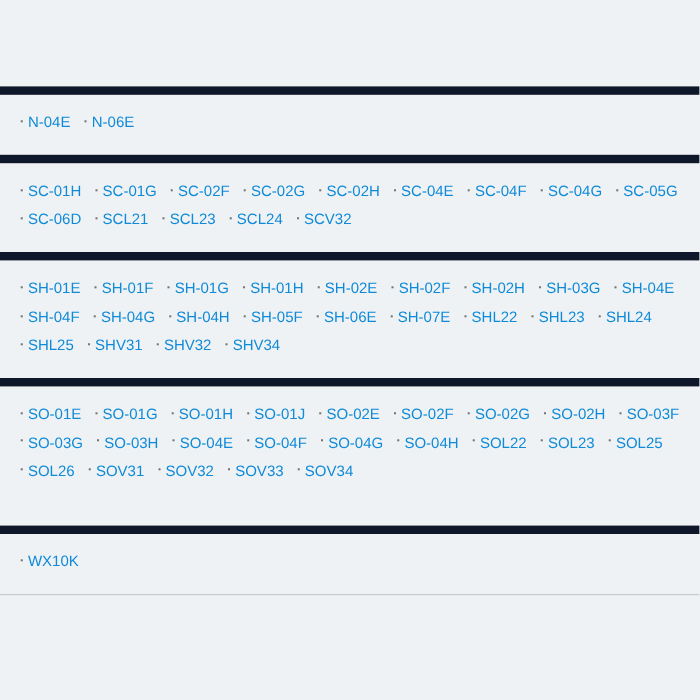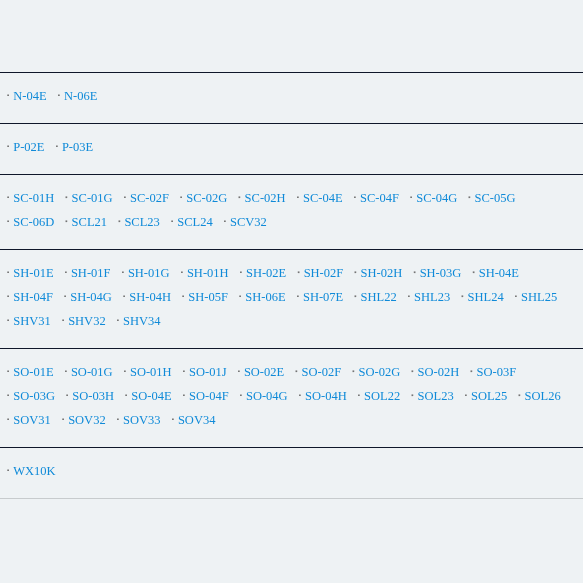--- a/index.html
+++ b/index.html
@@ -10,26 +10,26 @@
     font-family: Arial, "Helvetica Neue", Helvetica, sans-serif;
     font-size: 12.5px;
     line-height: 1.9;
     overflow: hidden;
   }
   .wrap {
     width: 100%;
     padding-top: 72px;
   }
   .group {
-    border-top: 1px solid #0f172a;
-    padding: 12px 4px 14px 5px;
-    font-family: Liberation Serif, serif;
+    border-top: 7px solid #0f172a;
+    padding: 12px 4px 14px 15px;
   }
   .group:last-child {
     border-bottom: 1px solid #c7cbcd;
+    margin-top: 19px;
   }
   .item {
     display: inline-block;
     white-space: nowrap;
     margin-right: 6px;
     color: #757575;
   }
   .bullet {
     color: #757575;
     vertical-align: middle;
@@ -38,18 +38,17 @@
     color: #0f8ad8;
     text-decoration: none;
     margin-left: 2px;
   }
 </style>
 </head>
 <body>
 
 <div class="wrap" id="root">
     <div class="group"><span class="item"><span class="bullet">･</span><a class="link" href="#">N-04E</a></span> <span class="item"><span class="bullet">･</span><a class="link" href="#">N-06E</a></span> </div>
-    <div class="group"><span class="item"><span class="bullet">･</span><a class="link" href="#">P-02E</a></span> <span class="item"><span class="bullet">･</span><a class="link" href="#">P-03E</a></span> </div>
     <div class="group"><span class="item"><span class="bullet">･</span><a class="link" href="#">SC-01H</a></span> <span class="item"><span class="bullet">･</span><a class="link" href="#">SC-01G</a></span> <span class="item"><span class="bullet">･</span><a class="link" href="#">SC-02F</a></span> <span class="item"><span class="bullet">･</span><a class="link" href="#">SC-02G</a></span> <span class="item"><span class="bullet">･</span><a class="link" href="#">SC-02H</a></span> <span class="item"><span class="bullet">･</span><a class="link" href="#">SC-04E</a></span> <span class="item"><span class="bullet">･</span><a class="link" href="#">SC-04F</a></span> <span class="item"><span class="bullet">･</span><a class="link" href="#">SC-04G</a></span> <span class="item"><span class="bullet">･</span><a class="link" href="#">SC-05G</a></span> <span class="item"><span class="bullet">･</span><a class="link" href="#">SC-06D</a></span> <span class="item"><span class="bullet">･</span><a class="link" href="#">SCL21</a></span> <span class="item"><span class="bullet">･</span><a class="link" href="#">SCL23</a></span> <span class="item"><span class="bullet">･</span><a class="link" href="#">SCL24</a></span> <span class="item"><span class="bullet">･</span><a class="link" href="#">SCV32</a></span> </div>
     <div class="group"><span class="item"><span class="bullet">･</span><a class="link" href="#">SH-01E</a></span> <span class="item"><span class="bullet">･</span><a class="link" href="#">SH-01F</a></span> <span class="item"><span class="bullet">･</span><a class="link" href="#">SH-01G</a></span> <span class="item"><span class="bullet">･</span><a class="link" href="#">SH-01H</a></span> <span class="item"><span class="bullet">･</span><a class="link" href="#">SH-02E</a></span> <span class="item"><span class="bullet">･</span><a class="link" href="#">SH-02F</a></span> <span class="item"><span class="bullet">･</span><a class="link" href="#">SH-02H</a></span> <span class="item"><span class="bullet">･</span><a class="link" href="#">SH-03G</a></span> <span class="item"><span class="bullet">･</span><a class="link" href="#">SH-04E</a></span> <span class="item"><span class="bullet">･</span><a class="link" href="#">SH-04F</a></span> <span class="item"><span class="bullet">･</span><a class="link" href="#">SH-04G</a></span> <span class="item"><span class="bullet">･</span><a class="link" href="#">SH-04H</a></span> <span class="item"><span class="bullet">･</span><a class="link" href="#">SH-05F</a></span> <span class="item"><span class="bullet">･</span><a class="link" href="#">SH-06E</a></span> <span class="item"><span class="bullet">･</span><a class="link" href="#">SH-07E</a></span> <span class="item"><span class="bullet">･</span><a class="link" href="#">SHL22</a></span> <span class="item"><span class="bullet">･</span><a class="link" href="#">SHL23</a></span> <span class="item"><span class="bullet">･</span><a class="link" href="#">SHL24</a></span> <span class="item"><span class="bullet">･</span><a class="link" href="#">SHL25</a></span> <span class="item"><span class="bullet">･</span><a class="link" href="#">SHV31</a></span> <span class="item"><span class="bullet">･</span><a class="link" href="#">SHV32</a></span> <span class="item"><span class="bullet">･</span><a class="link" href="#">SHV34</a></span> </div>
     <div class="group"><span class="item"><span class="bullet">･</span><a class="link" href="#">SO-01E</a></span> <span class="item"><span class="bullet">･</span><a class="link" href="#">SO-01G</a></span> <span class="item"><span class="bullet">･</span><a class="link" href="#">SO-01H</a></span> <span class="item"><span class="bullet">･</span><a class="link" href="#">SO-01J</a></span> <span class="item"><span class="bullet">･</span><a class="link" href="#">SO-02E</a></span> <span class="item"><span class="bullet">･</span><a class="link" href="#">SO-02F</a></span> <span class="item"><span class="bullet">･</span><a class="link" href="#">SO-02G</a></span> <span class="item"><span class="bullet">･</span><a class="link" href="#">SO-02H</a></span> <span class="item"><span class="bullet">･</span><a class="link" href="#">SO-03F</a></span> <span class="item"><span class="bullet">･</span><a class="link" href="#">SO-03G</a></span> <span class="item"><span class="bullet">･</span><a class="link" href="#">SO-03H</a></span> <span class="item"><span class="bullet">･</span><a class="link" href="#">SO-04E</a></span> <span class="item"><span class="bullet">･</span><a class="link" href="#">SO-04F</a></span> <span class="item"><span class="bullet">･</span><a class="link" href="#">SO-04G</a></span> <span class="item"><span class="bullet">･</span><a class="link" href="#">SO-04H</a></span> <span class="item"><span class="bullet">･</span><a class="link" href="#">SOL22</a></span> <span class="item"><span class="bullet">･</span><a class="link" href="#">SOL23</a></span> <span class="item"><span class="bullet">･</span><a class="link" href="#">SOL25</a></span> <span class="item"><span class="bullet">･</span><a class="link" href="#">SOL26</a></span> <span class="item"><span class="bullet">･</span><a class="link" href="#">SOV31</a></span> <span class="item"><span class="bullet">･</span><a class="link" href="#">SOV32</a></span> <span class="item"><span class="bullet">･</span><a class="link" href="#">SOV33</a></span> <span class="item"><span class="bullet">･</span><a class="link" href="#">SOV34</a></span> </div>
     <div class="group"><span class="item"><span class="bullet">･</span><a class="link" href="#">WX10K</a></span> </div>
   </div>
 
 </body></html>

